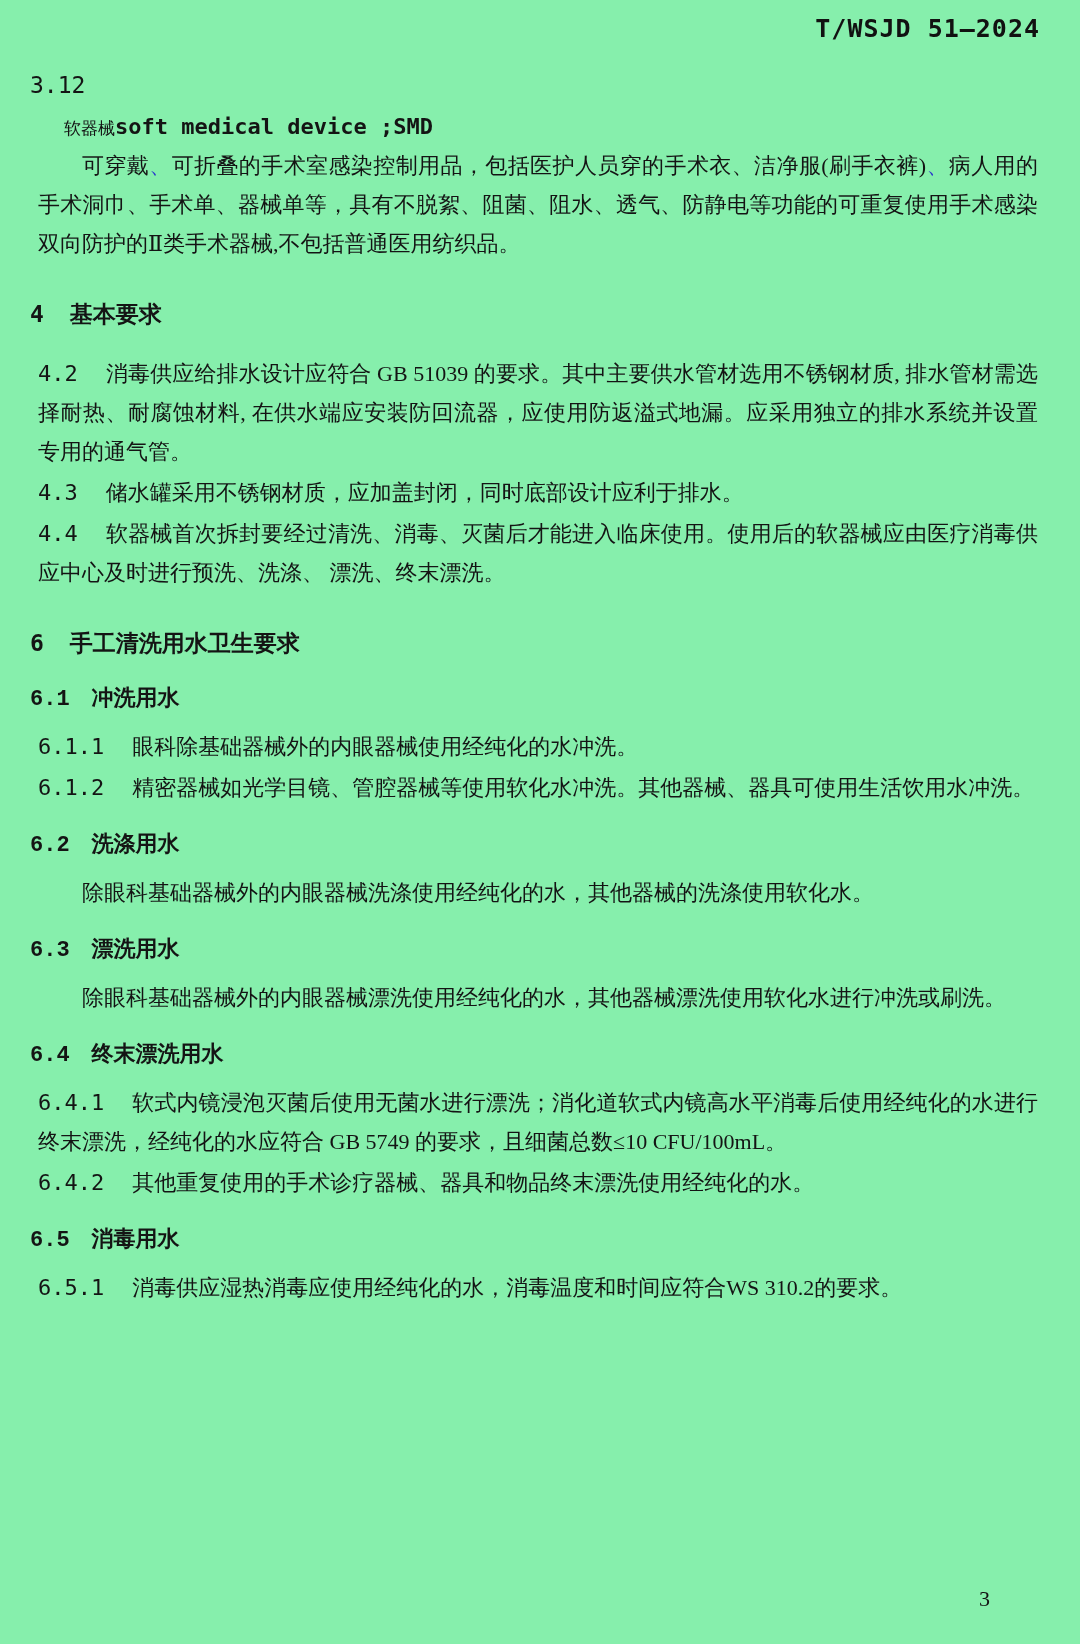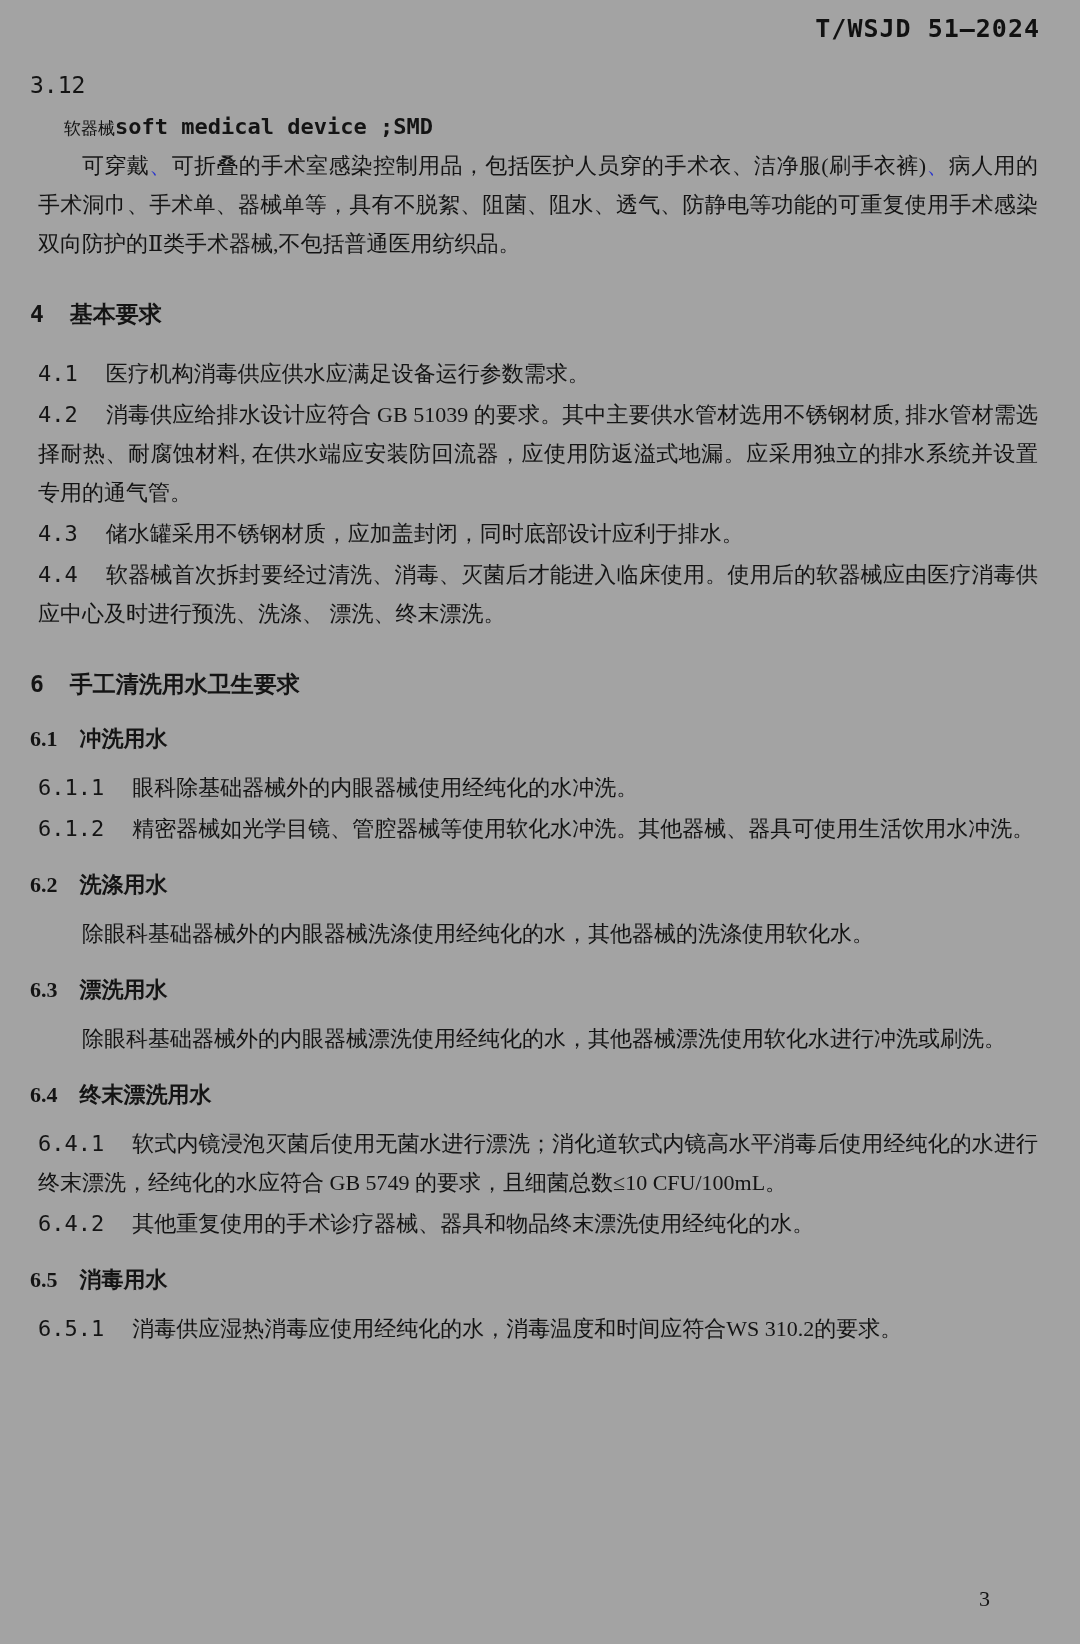--- a/index.html
+++ b/index.html
@@ -5,21 +5,21 @@
   html, body {
     margin: 0;
     padding: 0;
     background: #ffffff;
   }
   .page {
     position: relative;
     width: 1080px;
     height: 1644px;
     margin: 0 auto;
-    background: #a3a3a3;
+    background: #86efac;
     box-sizing: border-box;
     padding: 14px 34px 0 30px;
     overflow: hidden;
     color: #141414;
     font-family: "Liberation Serif", "DejaVu Serif", serif;
   }
   .doc-header {
     text-align: right;
     height: 36px;
     margin-bottom: 22px;
@@ -75,21 +75,21 @@
     font-family: "DejaVu Sans Mono", monospace;
     margin-right: 26px;
   }
   h3.sub {
     font-family: "Liberation Sans", "DejaVu Sans", sans-serif;
     font-size: 22px;
     font-weight: bold;
     margin: 22px 0 14px 0;
   }
   h3.sub .hnum {
-    font-family: Liberation Serif, serif;
+    font-family: Liberation Mono, monospace;
     margin-right: 22px;
     text-align: right;
   }
   .pageno {
     position: absolute;
     right: 90px;
     bottom: 32px;
     font-size: 22px;
     font-family: "Liberation Serif", "DejaVu Serif", serif;
   }
@@ -108,23 +108,20 @@
   <div class="term-line">
     <span class="term-cn">软器械</span><span class="term-en">soft medical device ;SMD</span>
   </div>
 
   <p class="body indent"><span>可穿戴</span><span style="color: rgb(42, 53, 204);">、</span><span>可折叠的手术室感染控制用品，包括医护人员穿的手术衣、洁净服(刷手衣裤)</span><span style="color: rgb(42, 53, 204);">、</span><span>病人用的手术洞巾、手术单、器械单等，具有不脱絮、阻菌、阻水、透气、防静电等功能的可重复使用手术感染双向防护的Ⅱ类手术器械,不包括普通医用纺织品。</span></p>
 
   <h2 class="sec">
     <span class="hnum">4</span><span>基本要求</span>
   </h2>
 
-  <p class="body">
-    <span class="cnum">4.1</span><span>医疗机构消毒供应供水应满足设备运行参数需求。</span>
-  </p>
   <p class="body">
     <span class="cnum">4.2</span><span>消毒供应给排水设计应符合 GB 51039 的要求。其中主要供水管材选用不锈钢材质, 排水管材需选择耐热、耐腐蚀材料, 在供水端应安装防回流器，应使用防返溢式地漏。应采用独立的排水系统并设置专用的通气管。</span>
   </p>
   <p class="body">
     <span class="cnum">4.3</span><span>储水罐采用不锈钢材质，应加盖封闭，同时底部设计应利于排水。</span>
   </p>
   <p class="body">
     <span class="cnum">4.4</span><span>软器械首次拆封要经过清洗、消毒、灭菌后才能进入临床使用。使用后的软器械应由医疗消毒供应中心及时进行预洗、洗涤、 漂洗、终末漂洗。</span>
   </p>
 

